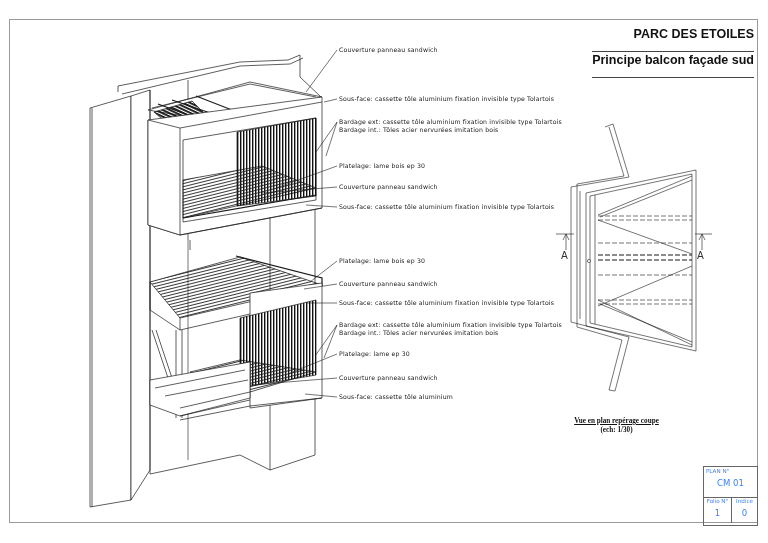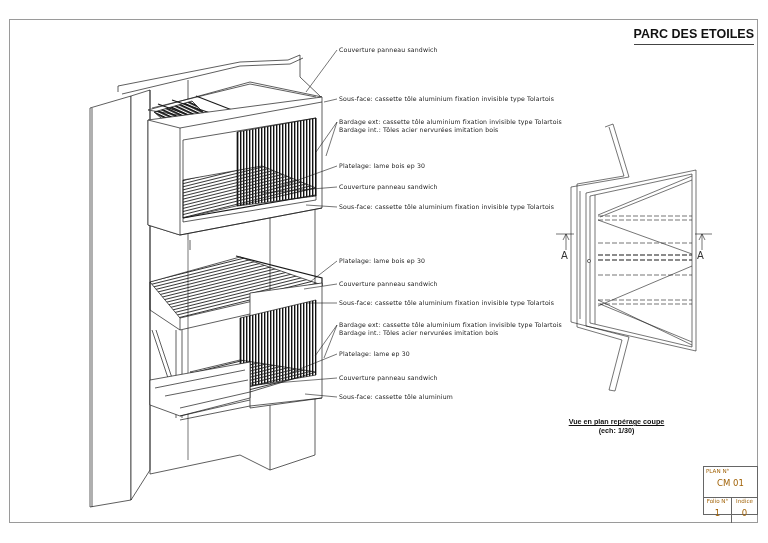--- a/index.html
+++ b/index.html
@@ -1,43 +1,44 @@
 <!DOCTYPE html>
 <html><head>
   <meta charset="utf-8">
   <style>
     html, body { margin: 0; padding: 0; background: #ffffff; }
     body { width: 768px; height: 543px; position: relative; overflow: hidden; font-family: "Liberation Sans", sans-serif; }
     .sheet { position: absolute; left: 0; top: 0; width: 768px; height: 543px; }
     .frame { position: absolute; left: 9px; top: 19px; width: 749px; height: 504px; border: 1px solid #9a9a9a; box-sizing: border-box; }
     svg.drawing { position: absolute; left: 0; top: 0; }
     .title-block { position: absolute; right: 14px; top: 27px; text-align: right; font-family: "Liberation Sans", sans-serif; font-weight: bold; color: #111; }
-    .title-line { display: block; font-size: 12.5px; line-height: 15px; border-bottom: 1px solid #444; padding-bottom: 2px; margin-bottom: 1px; white-space: nowrap; }
+    .title-line { display: block; font-size: 12.5px; line-height: 15px; border-bottom: 1px solid #444; padding-bottom: 9px; margin-bottom: 1px; white-space: nowrap; }
     .label { position: absolute; font-family: "DejaVu Sans", sans-serif; font-size: 6.2px; line-height: 7.4px; color: #222; white-space: nowrap; letter-spacing: 0.15px; }
-    .caption { position: absolute; left: 554px; top: 417px; width: 125px; text-align: center; font-family: Liberation Sans, sans-serif; font-weight: bold; font-size: 7.2px; line-height: 9px; color: #111; }
+    .caption { position: absolute; left: 554px; top: 417px; width: 125px; text-align: center; font-family: Liberation Serif, serif; font-weight: bold; font-size: 7.2px; line-height: 9px; color: #111; }
     .caption .u { text-decoration: underline; display: block; }
-    .cartouche { position: absolute; left: 703px; top: 466px; width: 55px; height: 49px; border: 1px solid #666; box-sizing: border-box; font-family: "DejaVu Sans", sans-serif; color: #a16207; }
+    .cartouche { position: absolute; left: 703px; top: 466px; width: 55px; height: 60px; border: 1px solid #666; box-sizing: border-box; font-family: "DejaVu Sans", sans-serif; color: #3b82f6; }
     .cartouche .plan { position: absolute; left: 0; top: 0; width: 100%; height: 30px; border-bottom: 1px solid #666; }
     .cartouche .plan-label { position: absolute; left: 2px; top: 1px; font-size: 5.6px; }
     .cartouche .plan-value { position: absolute; left: 0; right: 0; top: 11px; text-align: center; font-size: 8.5px; }
     .cartouche .cell { position: absolute; top: 30px; height: 26px; }
     .cartouche .cell.left { left: 0; width: 27px; border-right: 1px solid #666; }
     .cartouche .cell.right { left: 27px; width: 27px; }
     .cartouche .cell-label { position: absolute; left: 0; right: 0; top: 1px; text-align: center; font-size: 5.6px; }
     .cartouche .cell-value { position: absolute; left: 0; right: 0; top: 11px; text-align: center; font-size: 8.5px; }
     .sec-mark { position: absolute; font-family: "DejaVu Sans", sans-serif; font-size: 10px; color: #333; }
   </style>
 </head>
 <body>
 
 <div class="sheet">
   <div class="frame"></div>
 
   <div class="title-block">
     <span class="title-line">PARC DES ETOILES</span>
+    <span class="title-line">Principe balcon façade sud</span>
   </div>
 
   <svg class="drawing" width="768" height="543" viewBox="0 0 768 543" fill="none" stroke="#1a1a1a" stroke-width="0.7">
     <defs>
       <pattern id="vhatch" width="3" height="10" patternUnits="userSpaceOnUse">
         <rect x="0" y="0" width="1.4" height="10" fill="#111" stroke="none"></rect>
       </pattern>
       <pattern id="deck" width="10" height="3" patternUnits="userSpaceOnUse" patternTransform="rotate(-14)">
         <rect x="0" y="0" width="10" height="0.9" fill="#222" stroke="none"></rect>
       </pattern>

